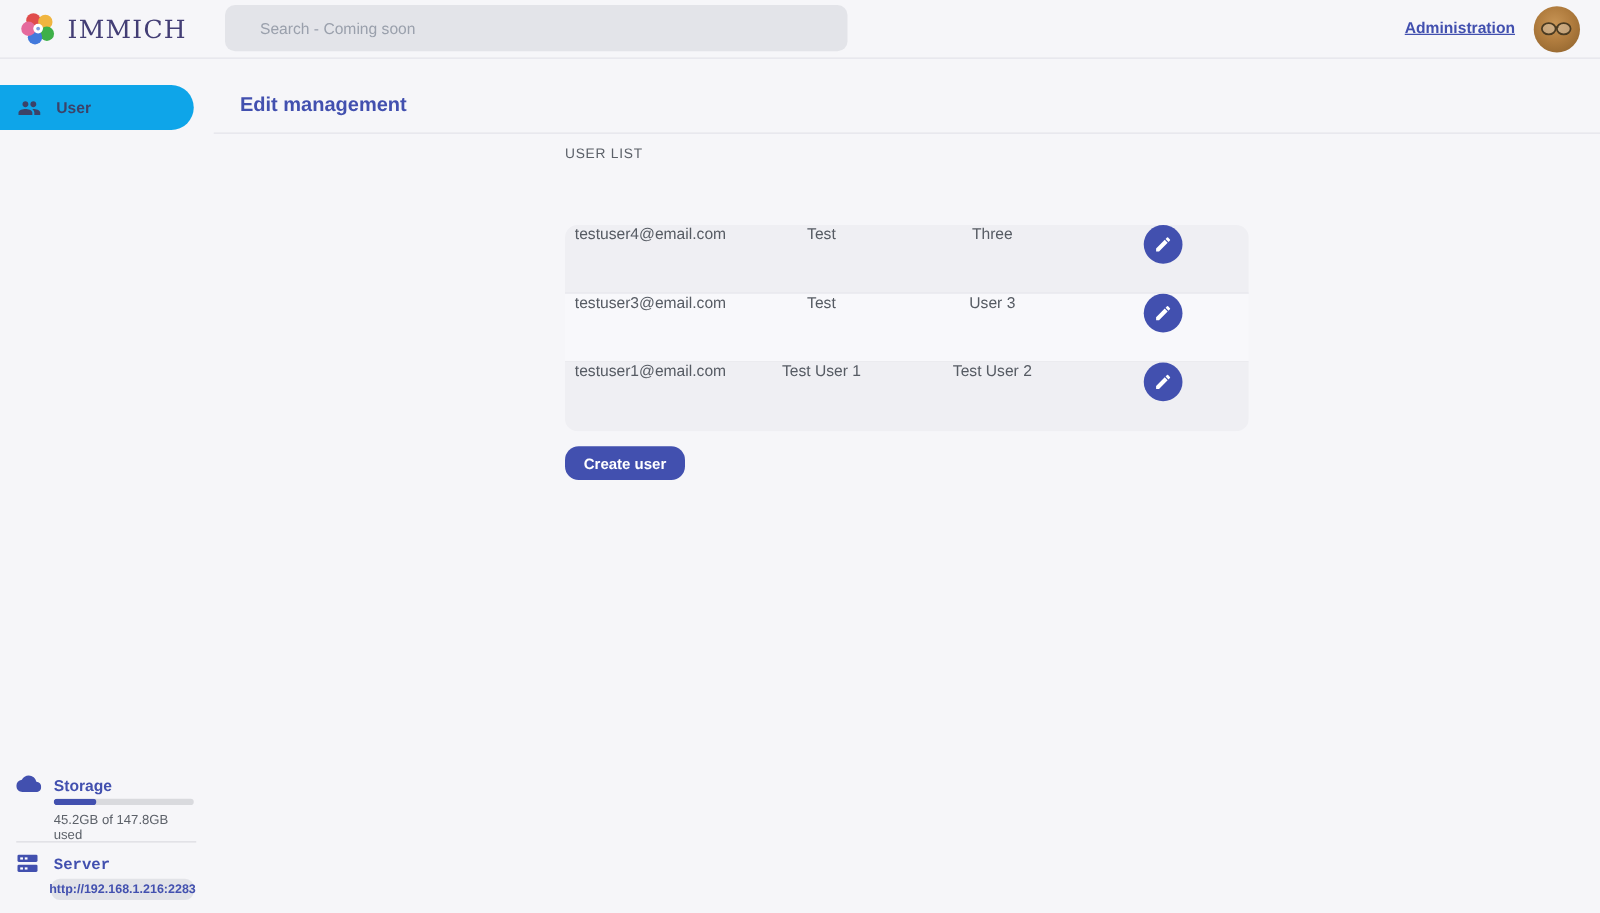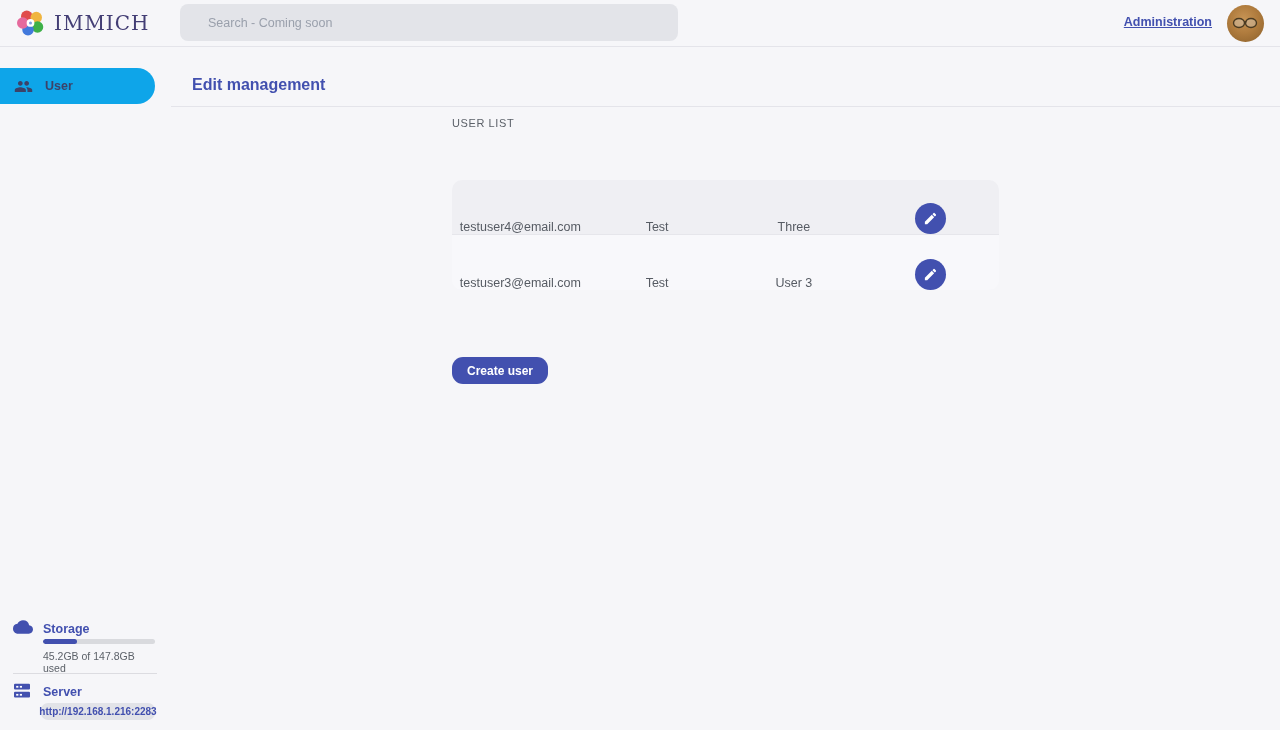--- a/index.html
+++ b/index.html
@@ -33,38 +33,38 @@
   .side-item .lbl { font-size:12.5px; font-weight:bold; color:#3c4268; }
   .sec-title { font-size:12.5px; font-weight:bold; color:#4250af; }
   .cloud-ic { position:absolute; left:13px; top:573px; }
   .storage-title { position:absolute; left:43px; top:575px; }
   .progress { position:absolute; left:43px; top:592px; width:112px; height:5px;
               background:#d9dade; border-radius:3px; overflow:hidden; }
   .progress > div { height:100%; background:#4250af; border-radius:3px; }
   .usage-text { position:absolute; left:43px; top:603px; font-size:10.5px; color:#5c6169; }
   .side-divider { position:absolute; left:13px; top:626px; width:144px; height:1px; background:#dcdce1; }
   .server-ic { position:absolute; left:13px; top:636px; }
-  .server-title { position:absolute; left:43px; top:638px; }
+  .server-title { position:absolute; left:43px; top:638px;font-family:Liberation Mono, monospace; }
   .url-pill { position:absolute; left:41px; top:656px; width:114px; height:17px;
               background:#e2e3e8; border-radius:7px; display:flex; align-items:center;
               justify-content:center; font-size:10px; font-weight:bold; color:#4250af; }
 
   
   .page-title { position:absolute; left:192px; top:76px; font-size:16px; font-weight:bold; color:#4250af; }
   .title-divider { position:absolute; left:171px; top:106px; width:1109px; height:1px; background:#e4e4ea; }
   .section-label { position:absolute; left:452px; top:117px; font-size:11px; letter-spacing:0.6px;
                    color:#5c6169; }
 
   .table-header { position:absolute; left:452px; top:142px; width:547px; height:32px;
                   background:#fbfbfd; border:1px solid #e9e9ee; border-radius:10px;
                   display:flex; align-items:center; }
   .table-header .th { flex:1; text-align:center; font-size:12.5px; font-weight:bold; color:#4250af; }
 
   .table-body { position:absolute; left:452px; top:180px; width:547px; border-radius:10px; overflow:hidden; }
-  .trow { height:55px; display:flex; align-items:flex-end; border-bottom:1px solid #e6e6eb; }
+  .trow { height:55px; display:flex; align-items:flex-start; border-bottom:1px solid #e6e6eb; }
   .trow:last-child { border-bottom:none; }
   .trow.odd { background:#efeff3; }
   .trow.even { background:#f8f8fb; }
   .trow .td { flex:1; text-align:center; font-size:12.5px; color:#565b63; }
   .edit-btn { width:31px; height:31px; border-radius:50%; background:#4250af; border:none;
               display:inline-flex; align-items:center; justify-content:center; cursor:pointer; }
 
   .create-btn { position:absolute; left:452px; top:357px; height:27px; padding:0 15px;
                 background:#4250af; color:#ffffff; font-size:12px; font-weight:bold;
                 border:none; border-radius:11px; cursor:pointer; font-family:"Liberation Sans",sans-serif; }
@@ -148,16 +148,26 @@
       <div class="trow even">
         <div class="td">testuser3@email.com</div>
         <div class="td">Test</div>
         <div class="td">User 3</div>
         <div class="td"><button class="edit-btn">
             <svg width="15" height="15" viewBox="0 0 24 24">
               <path fill="#ffffff" d="M3 17.25V21h3.75L17.81 9.94l-3.75-3.75L3 17.25zM20.71 7.04a1 1 0 0 0 0-1.41l-2.34-2.34a1 1 0 0 0-1.41 0l-1.83 1.83 3.75 3.75 1.83-1.83z"></path>
             </svg>
           </button></div>
       </div>
+      <div class="trow odd">
+        <div class="td">testuser1@email.com</div>
+        <div class="td">Test User 1</div>
+        <div class="td">Test User 2</div>
+        <div class="td"><button class="edit-btn">
+            <svg width="15" height="15" viewBox="0 0 24 24">
+              <path fill="#ffffff" d="M3 17.25V21h3.75L17.81 9.94l-3.75-3.75L3 17.25zM20.71 7.04a1 1 0 0 0 0-1.41l-2.34-2.34a1 1 0 0 0-1.41 0l-1.83 1.83 3.75 3.75 1.83-1.83z"></path>
+            </svg>
+          </button></div>
+      </div>
     </div>
 
   <button class="create-btn">Create user</button>
 </div>
 
 </body></html>

